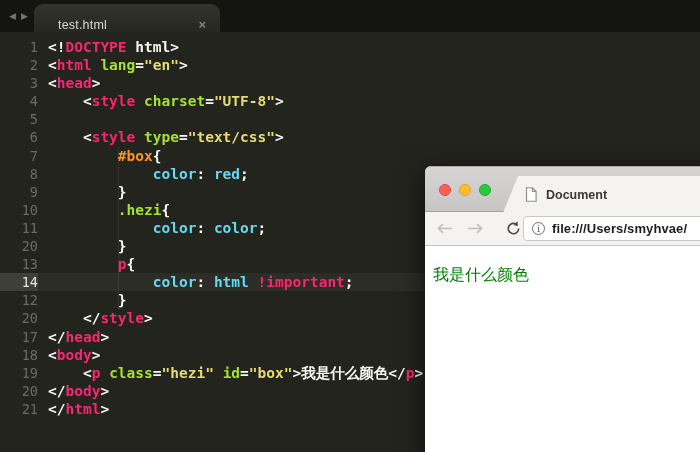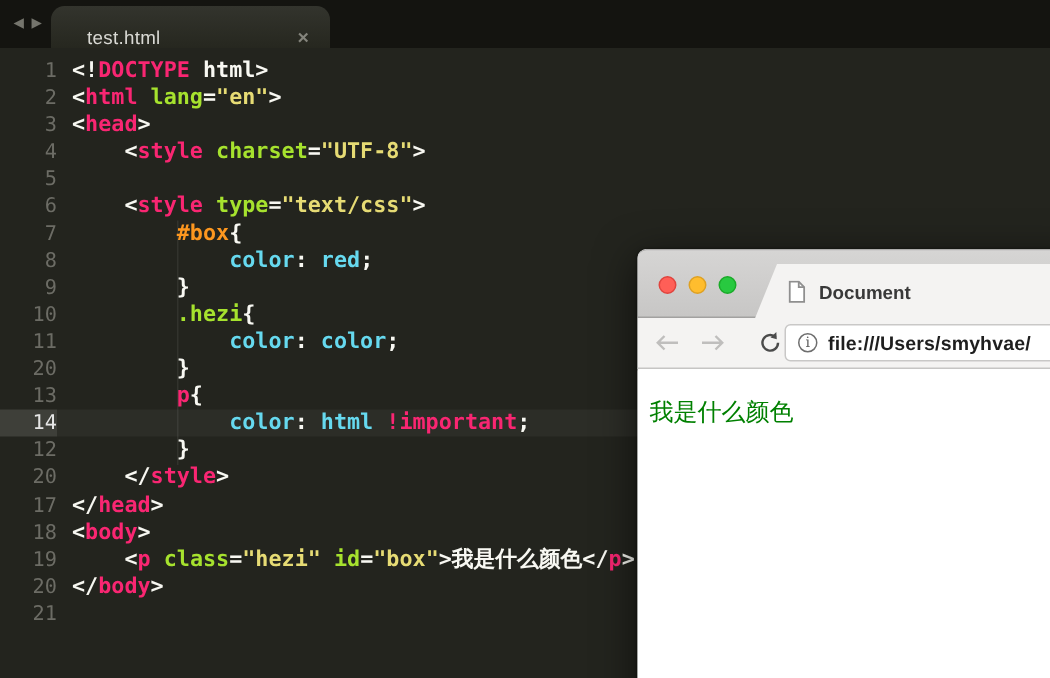--- a/index.html
+++ b/index.html
@@ -154,20 +154,21 @@
       <div class="cl">
         <span class="ln">19</span>
         <span class="lc"><span class="t-w">    &lt;</span><span class="t-p">p</span><span class="t-w"> </span><span class="t-g">class</span><span class="t-w">=</span><span class="t-y">"hezi"</span><span class="t-w"> </span><span class="t-g">id</span><span class="t-w">=</span><span class="t-y">"box"</span><span class="t-w">&gt;</span><span class="t-w">我是什么颜色</span><span class="t-w">&lt;/</span><span class="t-p">p</span><span class="t-w">&gt;</span></span>
       </div>
       <div class="cl">
         <span class="ln">20</span>
         <span class="lc"><span class="t-w">&lt;/</span><span class="t-p">body</span><span class="t-w">&gt;</span></span>
       </div>
       <div class="cl">
         <span class="ln">21</span>
+        <span class="lc"><span class="t-w">&lt;/</span><span class="t-p">html</span><span class="t-w">&gt;</span></span>
       </div>
     </div>
 </div>
 
 <div class="browser">
   <div class="titlebar">
     <div class="lights">
       <span class="light red"></span>
       <span class="light yellow"></span>
       <span class="light green"></span>

